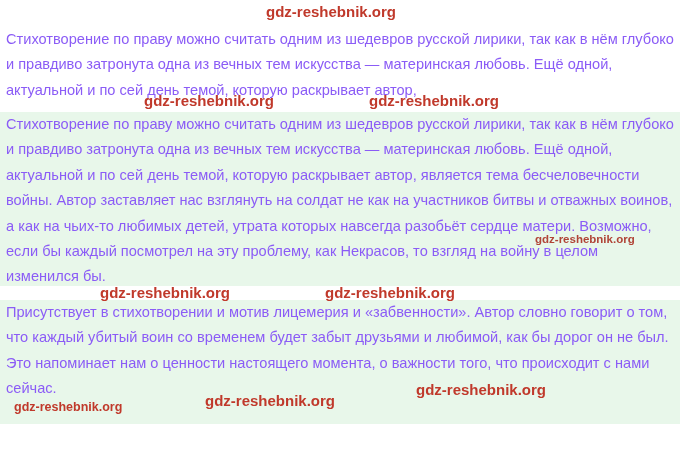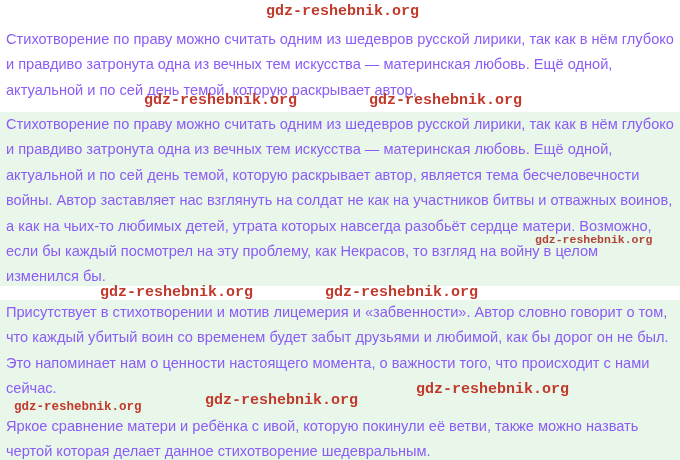--- a/index.html
+++ b/index.html
@@ -44,21 +44,21 @@
   #block-second    { top: 300px; height: 124px; }
   #block-third     { top: 414px; height: 46px; }
 
   
   .wm {
     position: absolute;
     color: #c0392b;
     font-weight: bold;
     white-space: nowrap;
     pointer-events: none;
-    font-family: Liberation Mono, monospace;
+    font-family: Liberation Sans, sans-serif;
   }
   .wm.top      { left: 266px; top: 3px;   font-size: 15px; }
   .wm.w1       { left: 144px; top: 92px;  font-size: 15px; }
   .wm.w2       { left: 369px; top: 92px;  font-size: 15px; }
   .wm.w3       { left: 535px; top: 233px; font-size: 11.5px; color: #b04437; }
   .wm.w4       { left: 100px; top: 284px; font-size: 15px; }
   .wm.w5       { left: 325px; top: 284px; font-size: 15px; }
   .wm.w6       { left: 416px; top: 381px; font-size: 15px; }
   .wm.w7       { left: 205px; top: 392px; font-size: 15px; }
   .wm.w8       { left: 14px;  top: 400px; font-size: 12.5px; }
@@ -73,23 +73,20 @@
   </div>
 
   <div class="block tinted" id="block-main">
     <p>Стихотворение по праву можно считать одним из шедевров русской лирики, так как в нём глубоко и правдиво затронута одна из вечных тем искусства — материнская любовь. Ещё одной, актуальной и по сей день темой, которую раскрывает автор, является тема бесчеловечности войны. Автор заставляет нас взглянуть на солдат не как на участников битвы и отважных воинов, а как на чьих-то любимых детей, утрата которых навсегда разобьёт сердце матери. Возможно, если бы каждый посмотрел на эту проблему, как Некрасов, то взгляд на войну в целом изменился бы.</p>
   </div>
 
   <div class="block tinted" id="block-second">
     <p>Присутствует в стихотворении и мотив лицемерия и «забвенности». Автор словно говорит о том, что каждый убитый воин со временем будет забыт друзьями и любимой, как бы дорог он не был. Это напоминает нам о ценности настоящего момента, о важности того, что происходит с нами сейчас.</p>
   </div>
 
-  <div class="block tinted" id="block-third">
-    <p>Яркое сравнение матери и ребёнка с ивой, которую покинули её ветви, также можно назвать чертой которая делает данное стихотворение шедевральным.</p>
-  </div>
 
   <span class="wm top">gdz-reshebnik.org</span>
   <span class="wm w1">gdz-reshebnik.org</span>
   <span class="wm w2">gdz-reshebnik.org</span>
   <span class="wm w3">gdz-reshebnik.org</span>
   <span class="wm w4">gdz-reshebnik.org</span>
   <span class="wm w5">gdz-reshebnik.org</span>
   <span class="wm w6">gdz-reshebnik.org</span>
   <span class="wm w7">gdz-reshebnik.org</span>
   <span class="wm w8">gdz-reshebnik.org</span>

